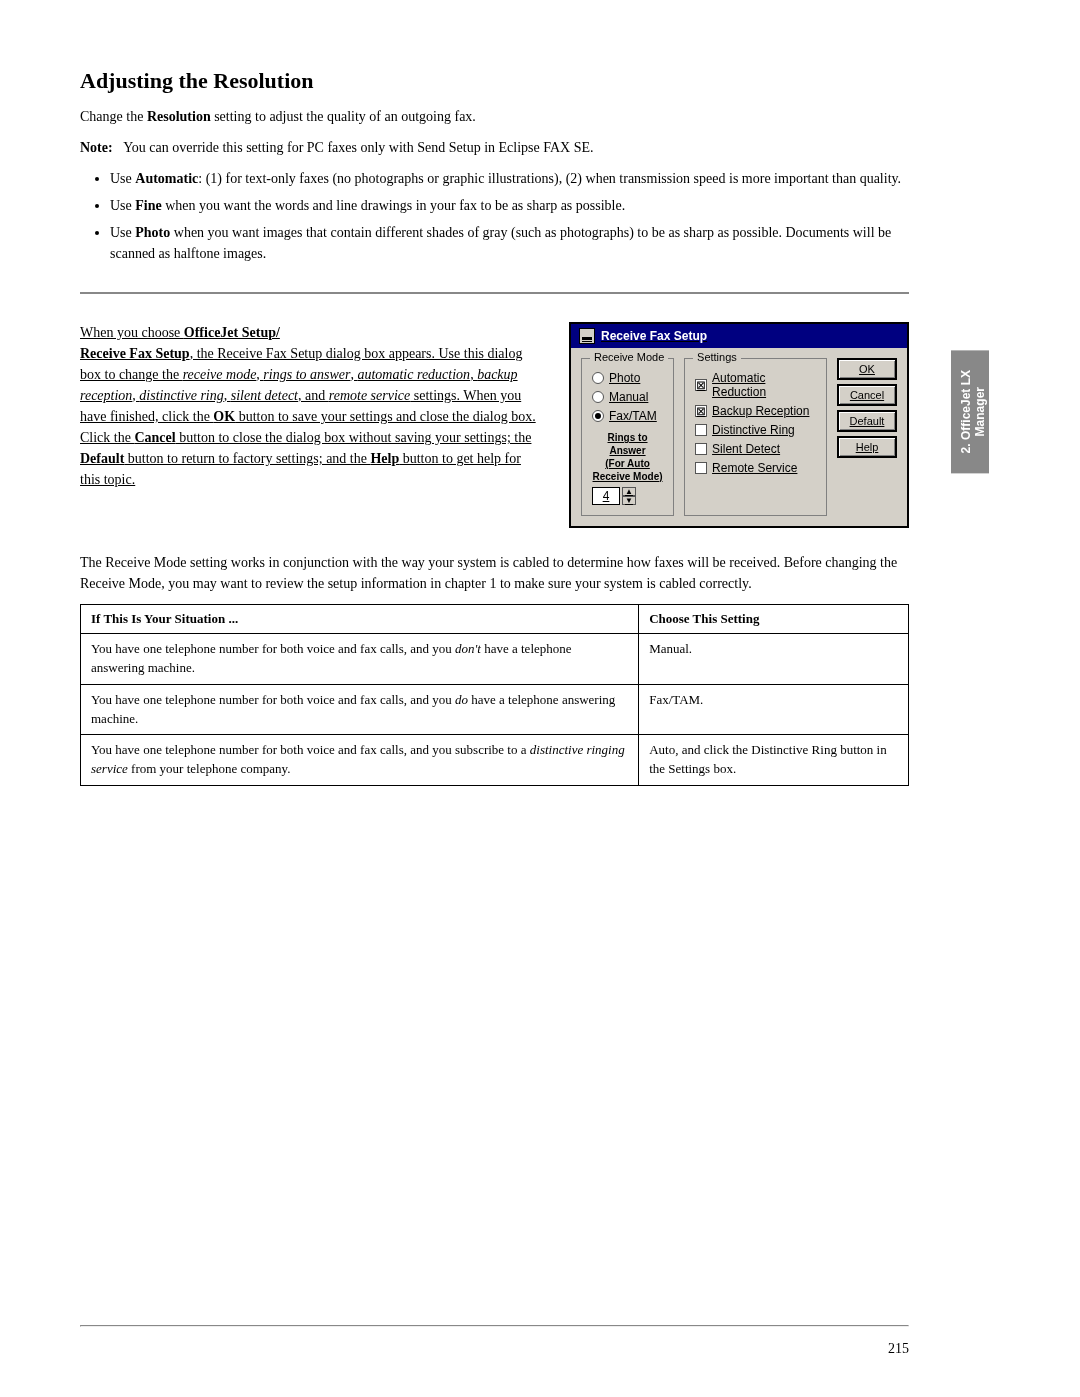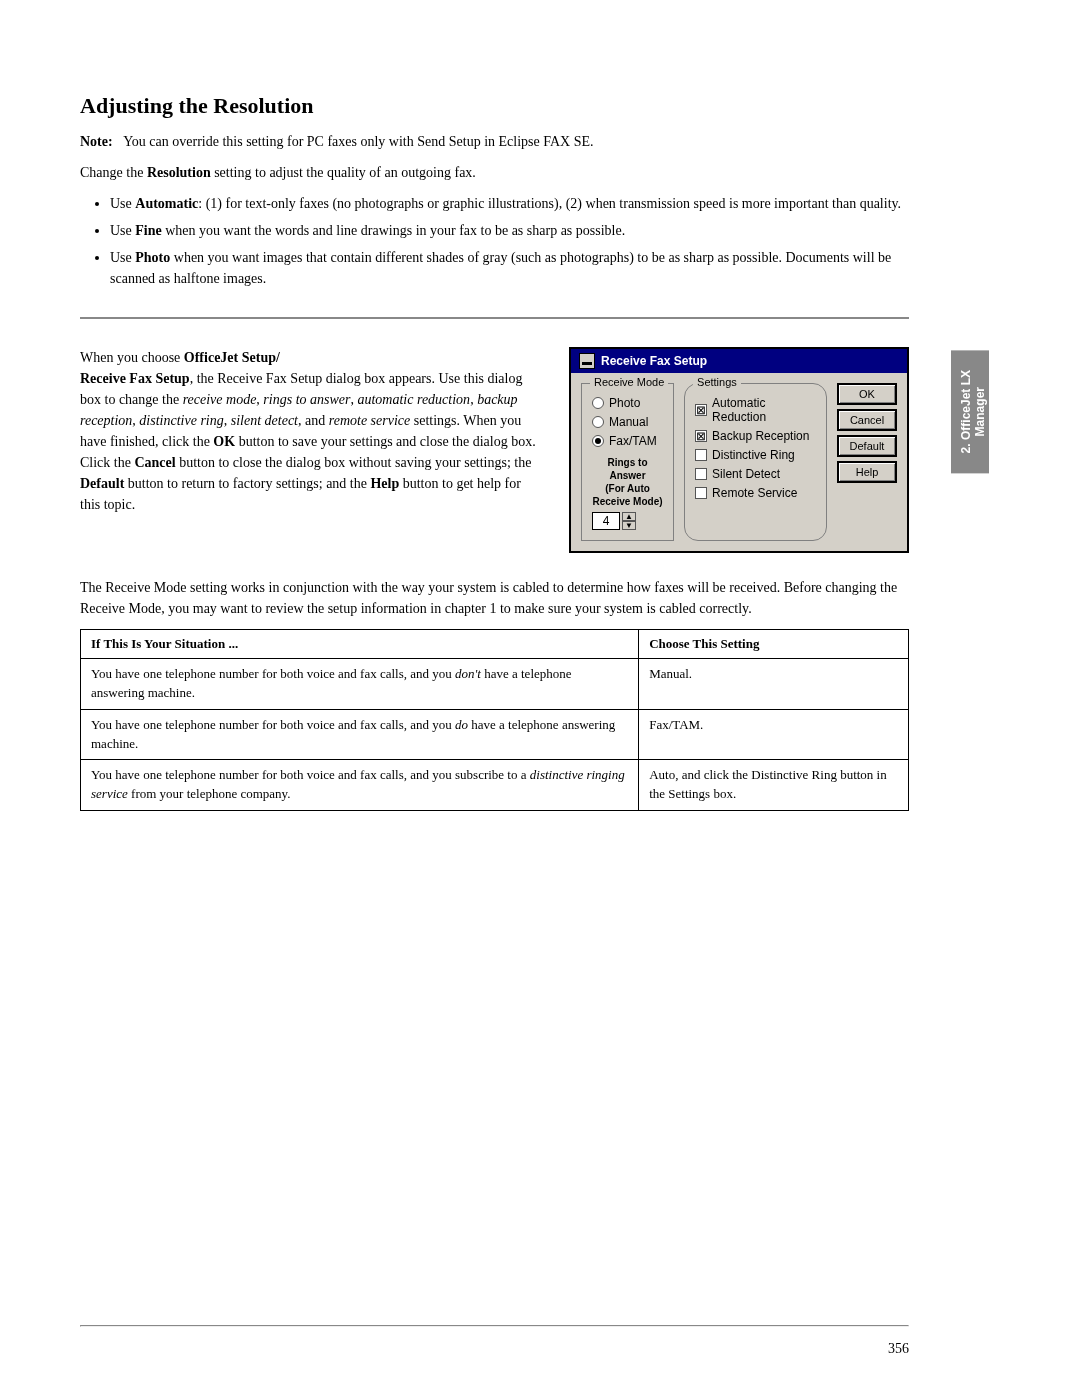--- a/index.html
+++ b/index.html
@@ -8,21 +8,21 @@
       font-size: 14px;
       background: #fff;
       color: #000;
       width: 1080px;
       min-height: 1397px;
       position: relative;
     }
     .page {
       width: 989px;
       min-height: 1397px;
-      padding: 93px 80px 80px 80px;
+      padding: 68px 80px 80px 80px;
       position: relative;
     }
     .section-title {
       font-size: 22px;
       font-weight: bold;
       margin-bottom: 12px;
     }
     .big-section-title {
       font-size: 28px;
       font-weight: bold;
@@ -38,20 +38,21 @@
     ul { margin: 8px 0 8px 30px; }
     ul li { margin-bottom: 6px; line-height: 1.5; list-style-type: disc; }
     b { font-weight: bold; }
     i { font-style: italic; }
 
     
     .two-col {
       display: flex;
       gap: 30px;
       margin-bottom: 24px;
+      text-decoration: underline;
     }
     .left-col { flex: 1 1 0; }
     .right-col { flex: 0 0 340px; width: 340px; }
 
     
     .dialog-box {
       border: 2px solid #000;
       background: #d4d0c8;
       font-family: Arial, sans-serif;
       font-size: 12px;
@@ -233,26 +234,26 @@
     }
   </style>
 </head>
 <body>
 
 <div class="page">
 
   <h2 class="section-title">Adjusting the Resolution</h2>
 
   <p>
+    Change the <b>Resolution</b> setting to adjust the quality of an outgoing fax.
+  </p>
+
+  <p>
     <span class="note-label">Note:</span>
     &nbsp;&nbsp;<span>You can override this setting for PC faxes only with Send Setup in Eclipse FAX SE.</span>
-  </p>
-
-  <p>
-    Change the <b>Resolution</b> setting to adjust the quality of an outgoing fax.
   </p>
 
   <ul>
     <li>
       Use <b>Automatic</b>: (1) for text-only faxes (no photographs or graphic illustrations), (2) when transmission speed is more important than quality.
     </li>
     <li>
       Use <b>Fine</b> when you want the words and line drawings in your fax to be as sharp as possible.
     </li>
     <li>
@@ -302,21 +303,21 @@
                   <div class="rings-box">4</div>
                   <div class="rings-spinner">
                     <div class="rings-spin-btn">▲</div>
                     <div class="rings-spin-btn">▼</div>
                   </div>
                 </div>
               </div>
             </div>
           </div>
 
-          <div class="dialog-group" style="flex:1.3;border-radius:14px;">
+          <div class="dialog-group" style="flex:1.3;">
             <span class="dialog-group-title">Settings</span>
             <div style="height:6px;"></div>
             <div class="dialog-row">
               <div class="checkbox-sq">☒</div>
               <span>Automatic Reduction</span>
             </div>
             <div class="dialog-row">
               <div class="checkbox-sq">☒</div>
               <span>Backup Reception</span>
             </div>
@@ -369,14 +370,14 @@
         <td>Auto, and click the Distinctive Ring button in the Settings box.</td>
       </tr>
     </tbody>
   </table>
 
   <div class="page-tab">
     2. OfficeJet LX<br>Manager
   </div>
 
   <hr class="bottom-divider">
-  <div class="page-number">356</div>
+  <div class="page-number">215</div>
 </div>
 
 </body></html>

